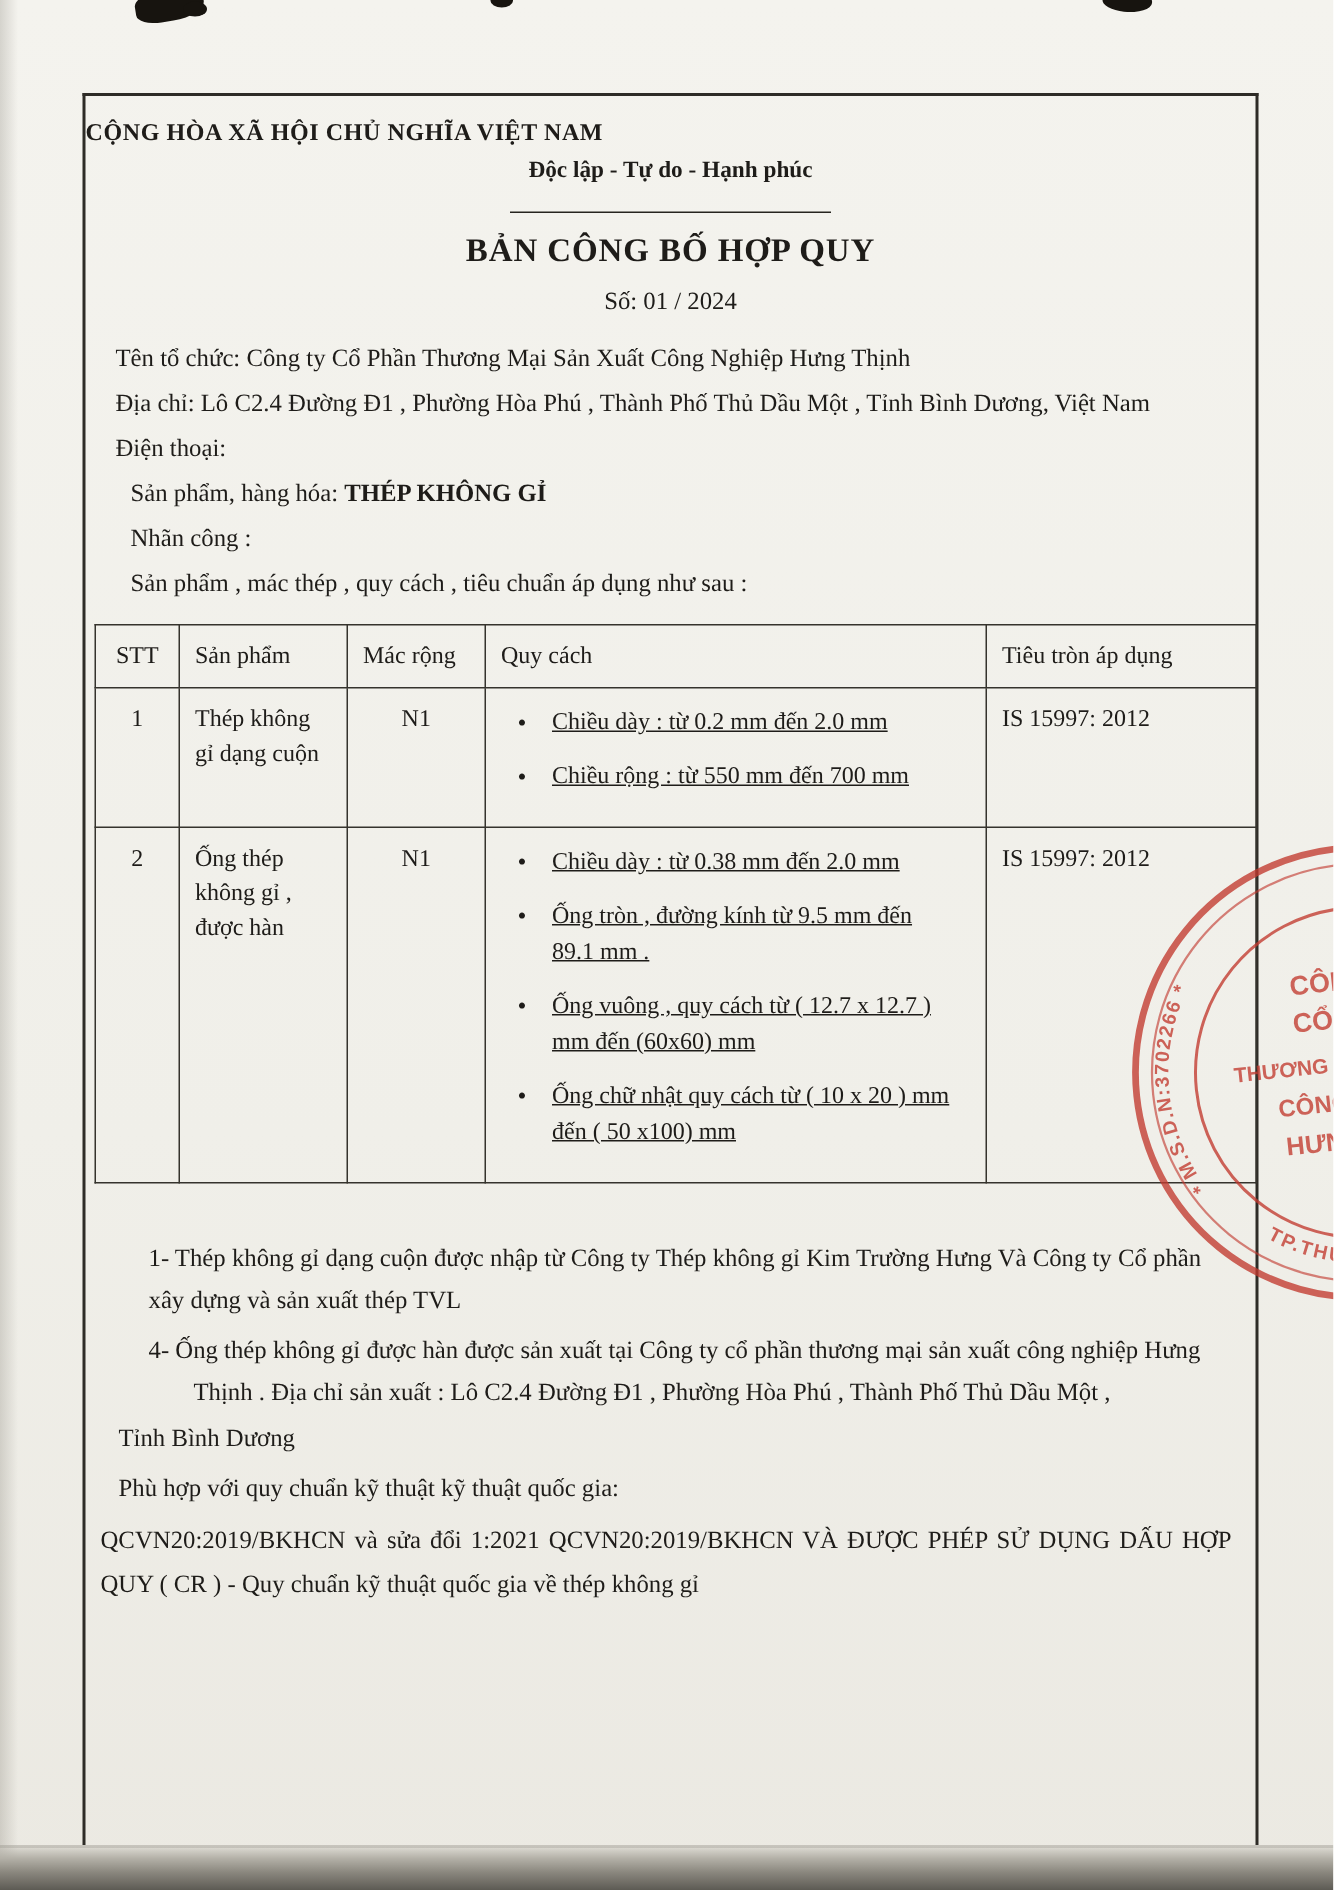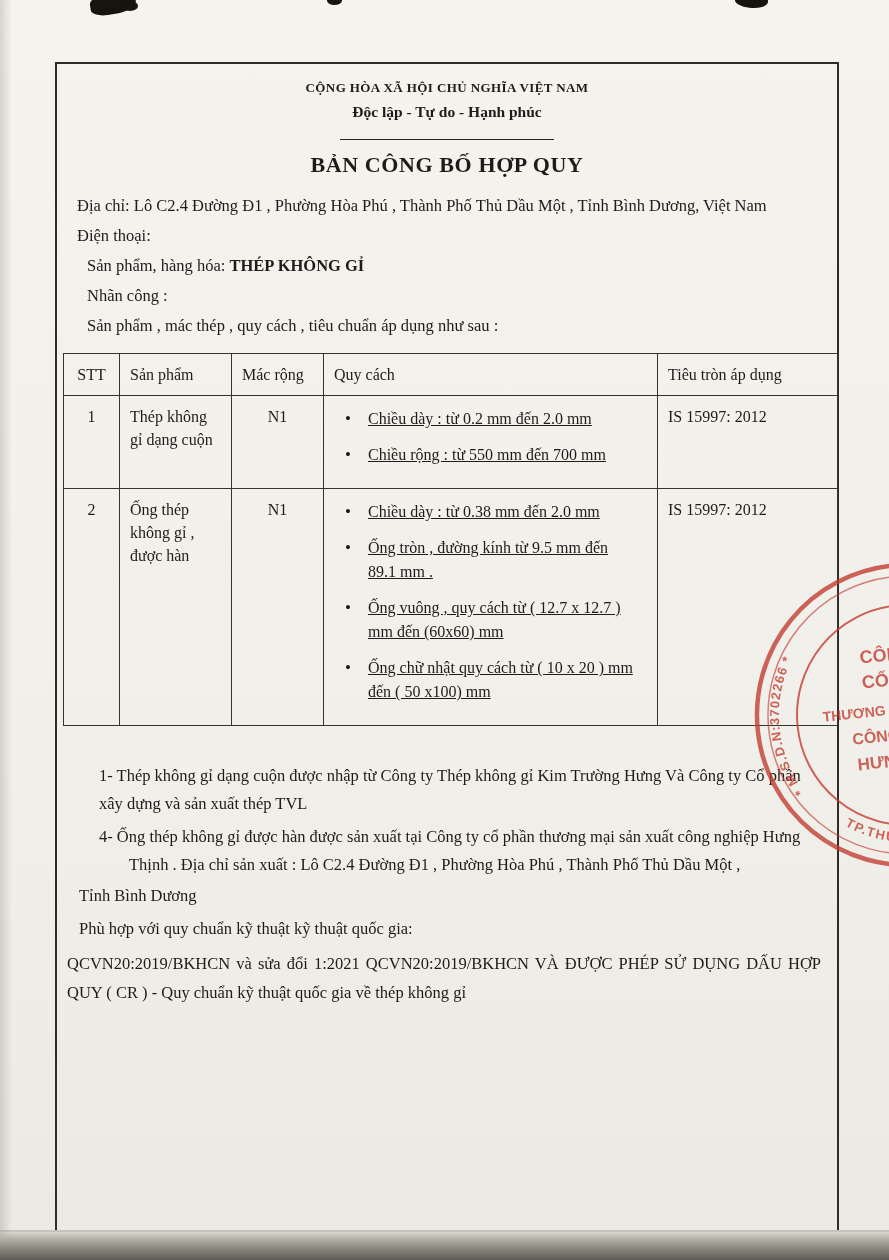--- a/index.html
+++ b/index.html
@@ -11,21 +11,21 @@
     font-family:"Liberation Serif","DejaVu Serif",serif;
     color:#1e1c19;
   }
   .edge-shade{position:absolute;left:0;top:0;width:12px;height:100%;
     background:linear-gradient(90deg,rgba(120,116,106,.25),rgba(120,116,106,0));}
   .frame{
     position:absolute;left:55px;top:62px;width:784px;height:1168px;
     border:2px solid #2e2c27;border-bottom:none;box-sizing:border-box;
     padding-top:12px;
   }
-  .nat-title{text-align:center;font-weight:bold;font-size:13px;letter-spacing:.4px;margin-top:4px;}
+  .nat-title{font-weight:bold;font-size:16px;letter-spacing:.4px;margin-top:4px;}
   .motto{text-align:center;margin-top:7px;}
   .motto span{font-weight:bold;font-size:15.5px;border-bottom:1.6px solid #26241f;padding:0 12px 19px;}
   .doc-title{text-align:center;font-weight:bold;font-size:22px;letter-spacing:.6px;margin-top:31px;}
   .doc-number{text-align:center;font-size:16.5px;margin-top:11px;}
   .body-text{padding:0 34px 0 20px;font-size:16.5px;margin-top:13px;}
   .para{line-height:29px;margin:1px 0;}
   .para.indent{padding-left:10px;}
   .para b{font-weight:bold;}
   table.spec{
     border-collapse:collapse;margin:13px 0 0 6px;width:774px;
@@ -75,22 +75,24 @@
   <div class="blob b4"></div>
 
   <div class="frame">
 
     <div class="nat-title">CỘNG HÒA XÃ HỘI CHỦ NGHĨA VIỆT NAM</div>
     <div class="motto">
       <span>Độc lập - Tự do - Hạnh phúc</span>
     </div>
 
     <div class="doc-title">BẢN CÔNG BỐ HỢP QUY</div>
+    <div class="doc-number">Số: 01 / 2024</div>
 
     <div class="body-text">
+      <div class="para">Tên tổ chức: Công ty Cổ Phần Thương Mại Sản Xuất Công Nghiệp Hưng Thịnh</div>
       <div class="para">Địa chỉ: Lô C2.4 Đường Đ1 , Phường Hòa Phú , Thành Phố Thủ Dầu Một , Tỉnh Bình Dương, Việt Nam</div>
       <div class="para">Điện thoại:</div>
       <div class="para indent"><span>Sản phẩm, hàng hóa: </span><b>THÉP KHÔNG GỈ</b></div>
       <div class="para indent">Nhãn công :</div>
       <div class="para indent">Sản phẩm , mác thép , quy cách , tiêu chuẩn áp dụng như sau :</div>
     </div>
 
     <table class="spec">
       <colgroup>
         <col class="c-stt">

